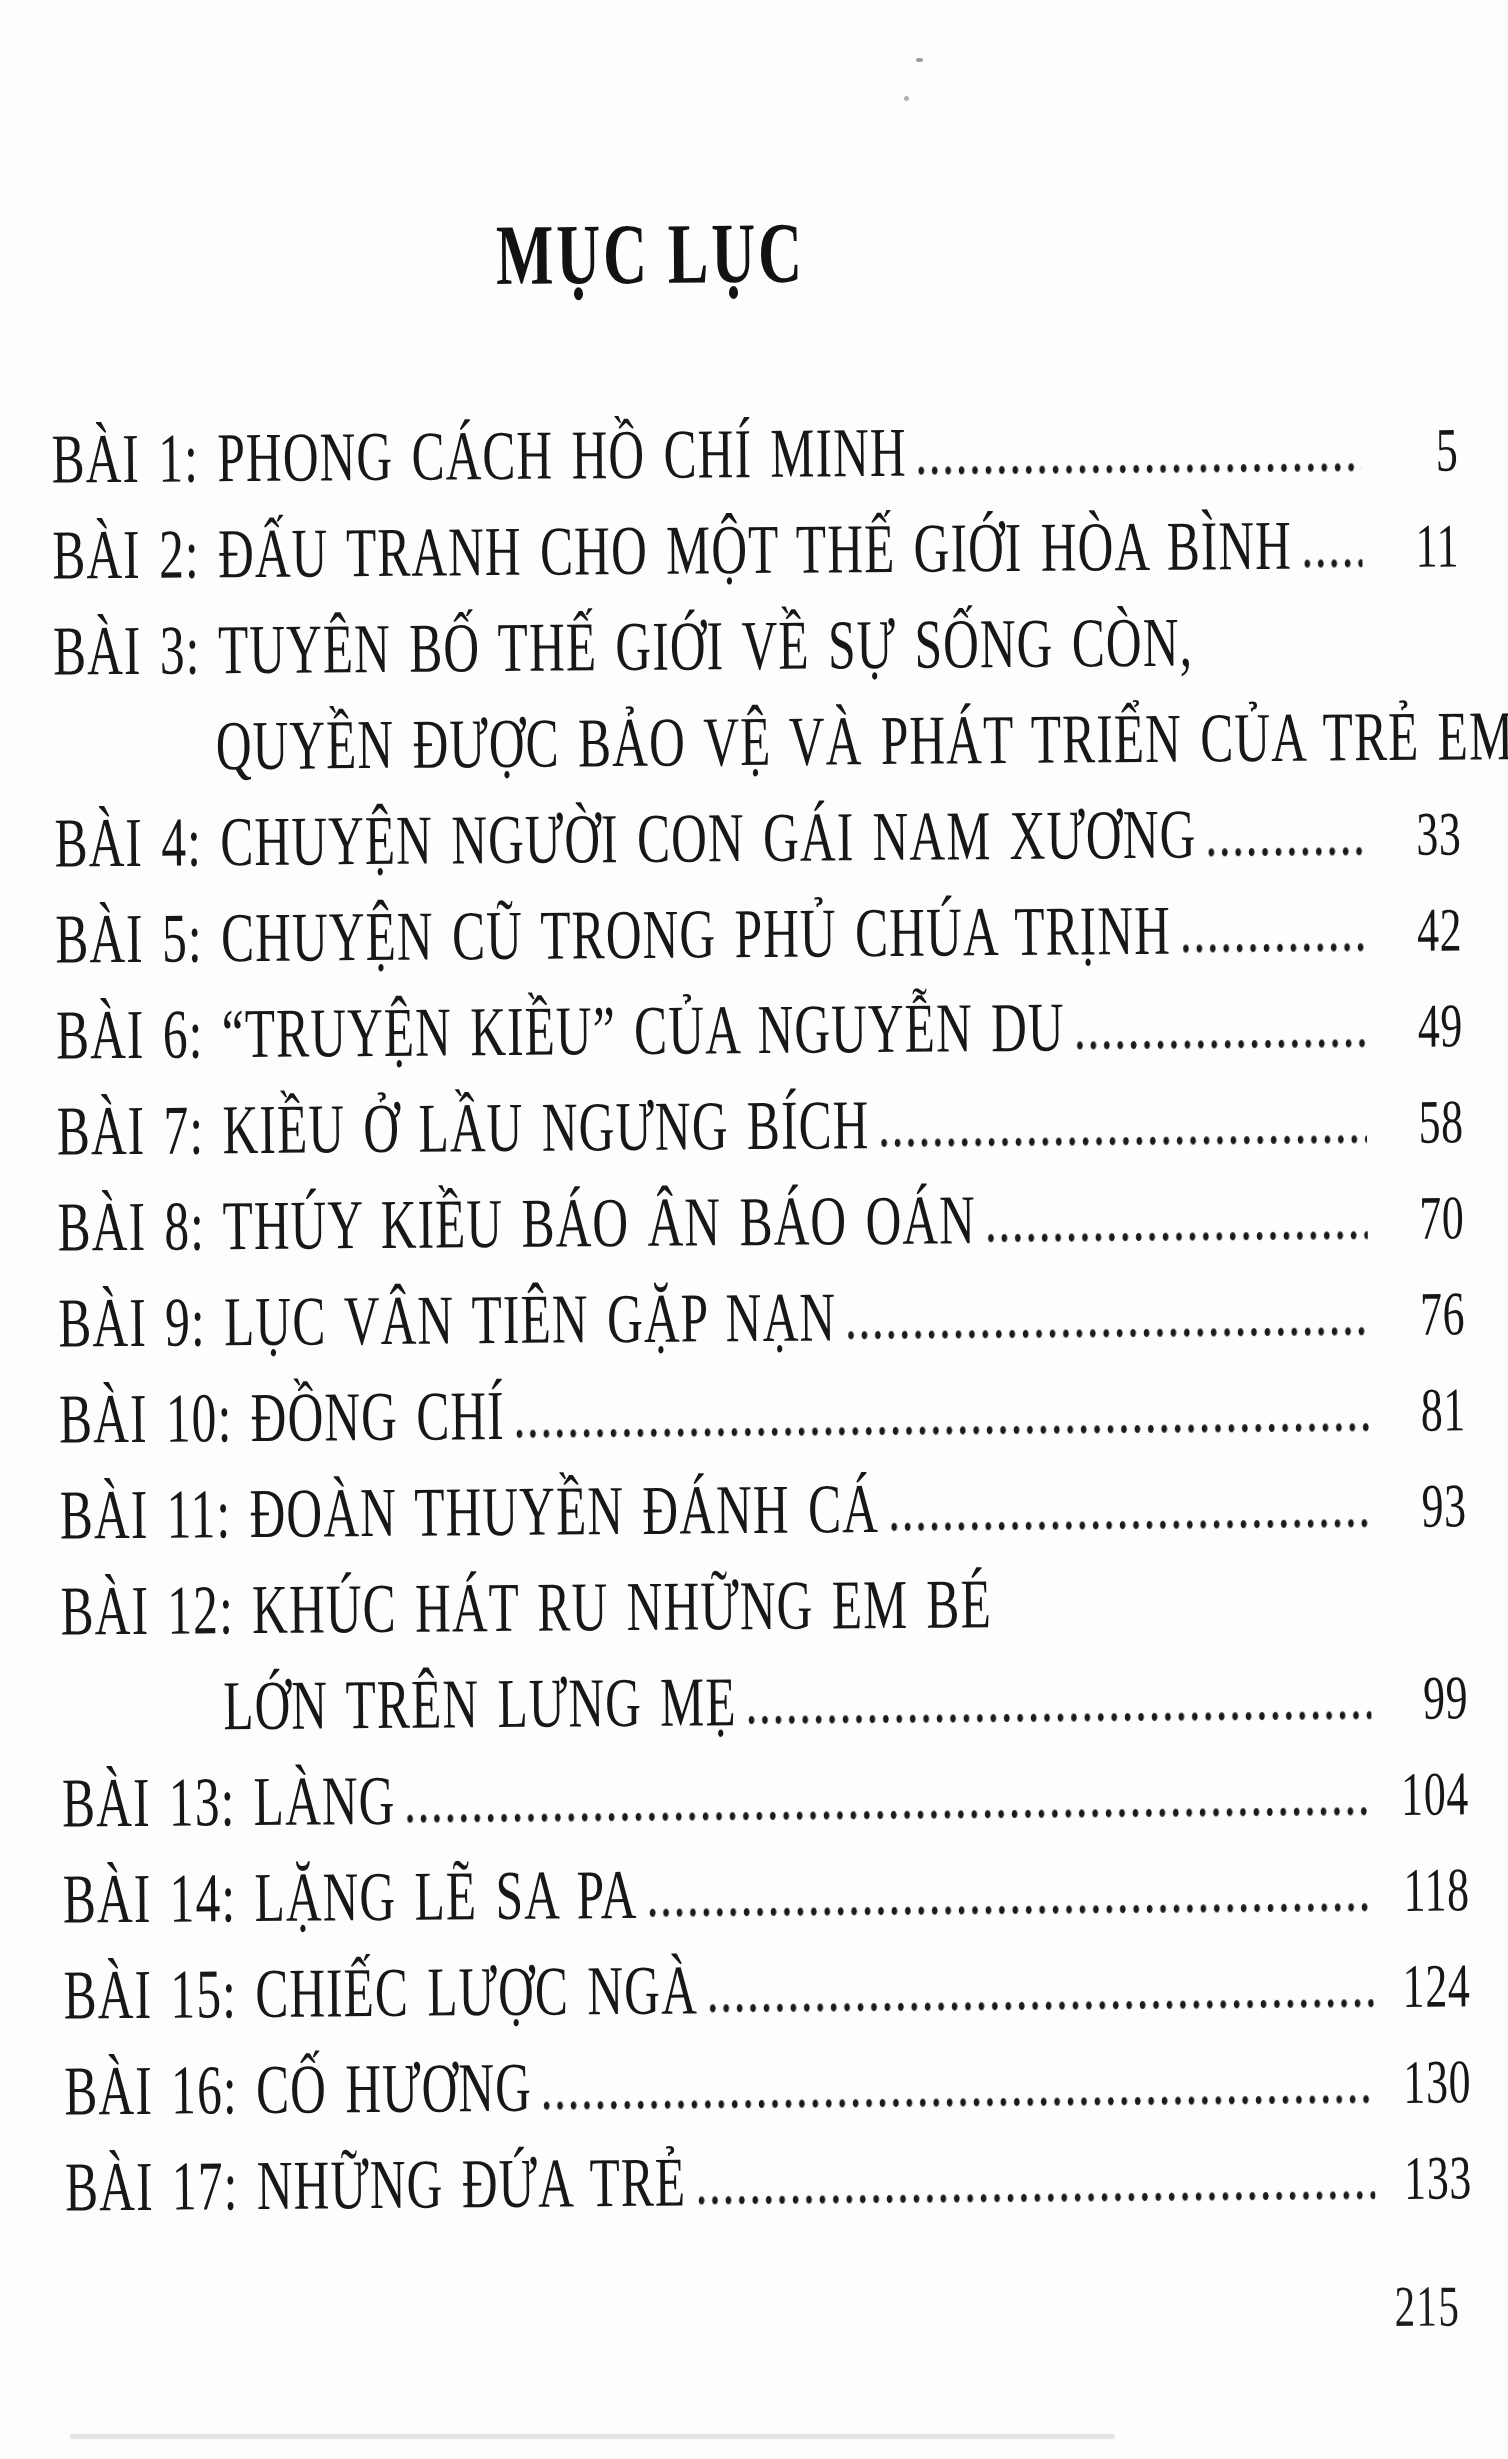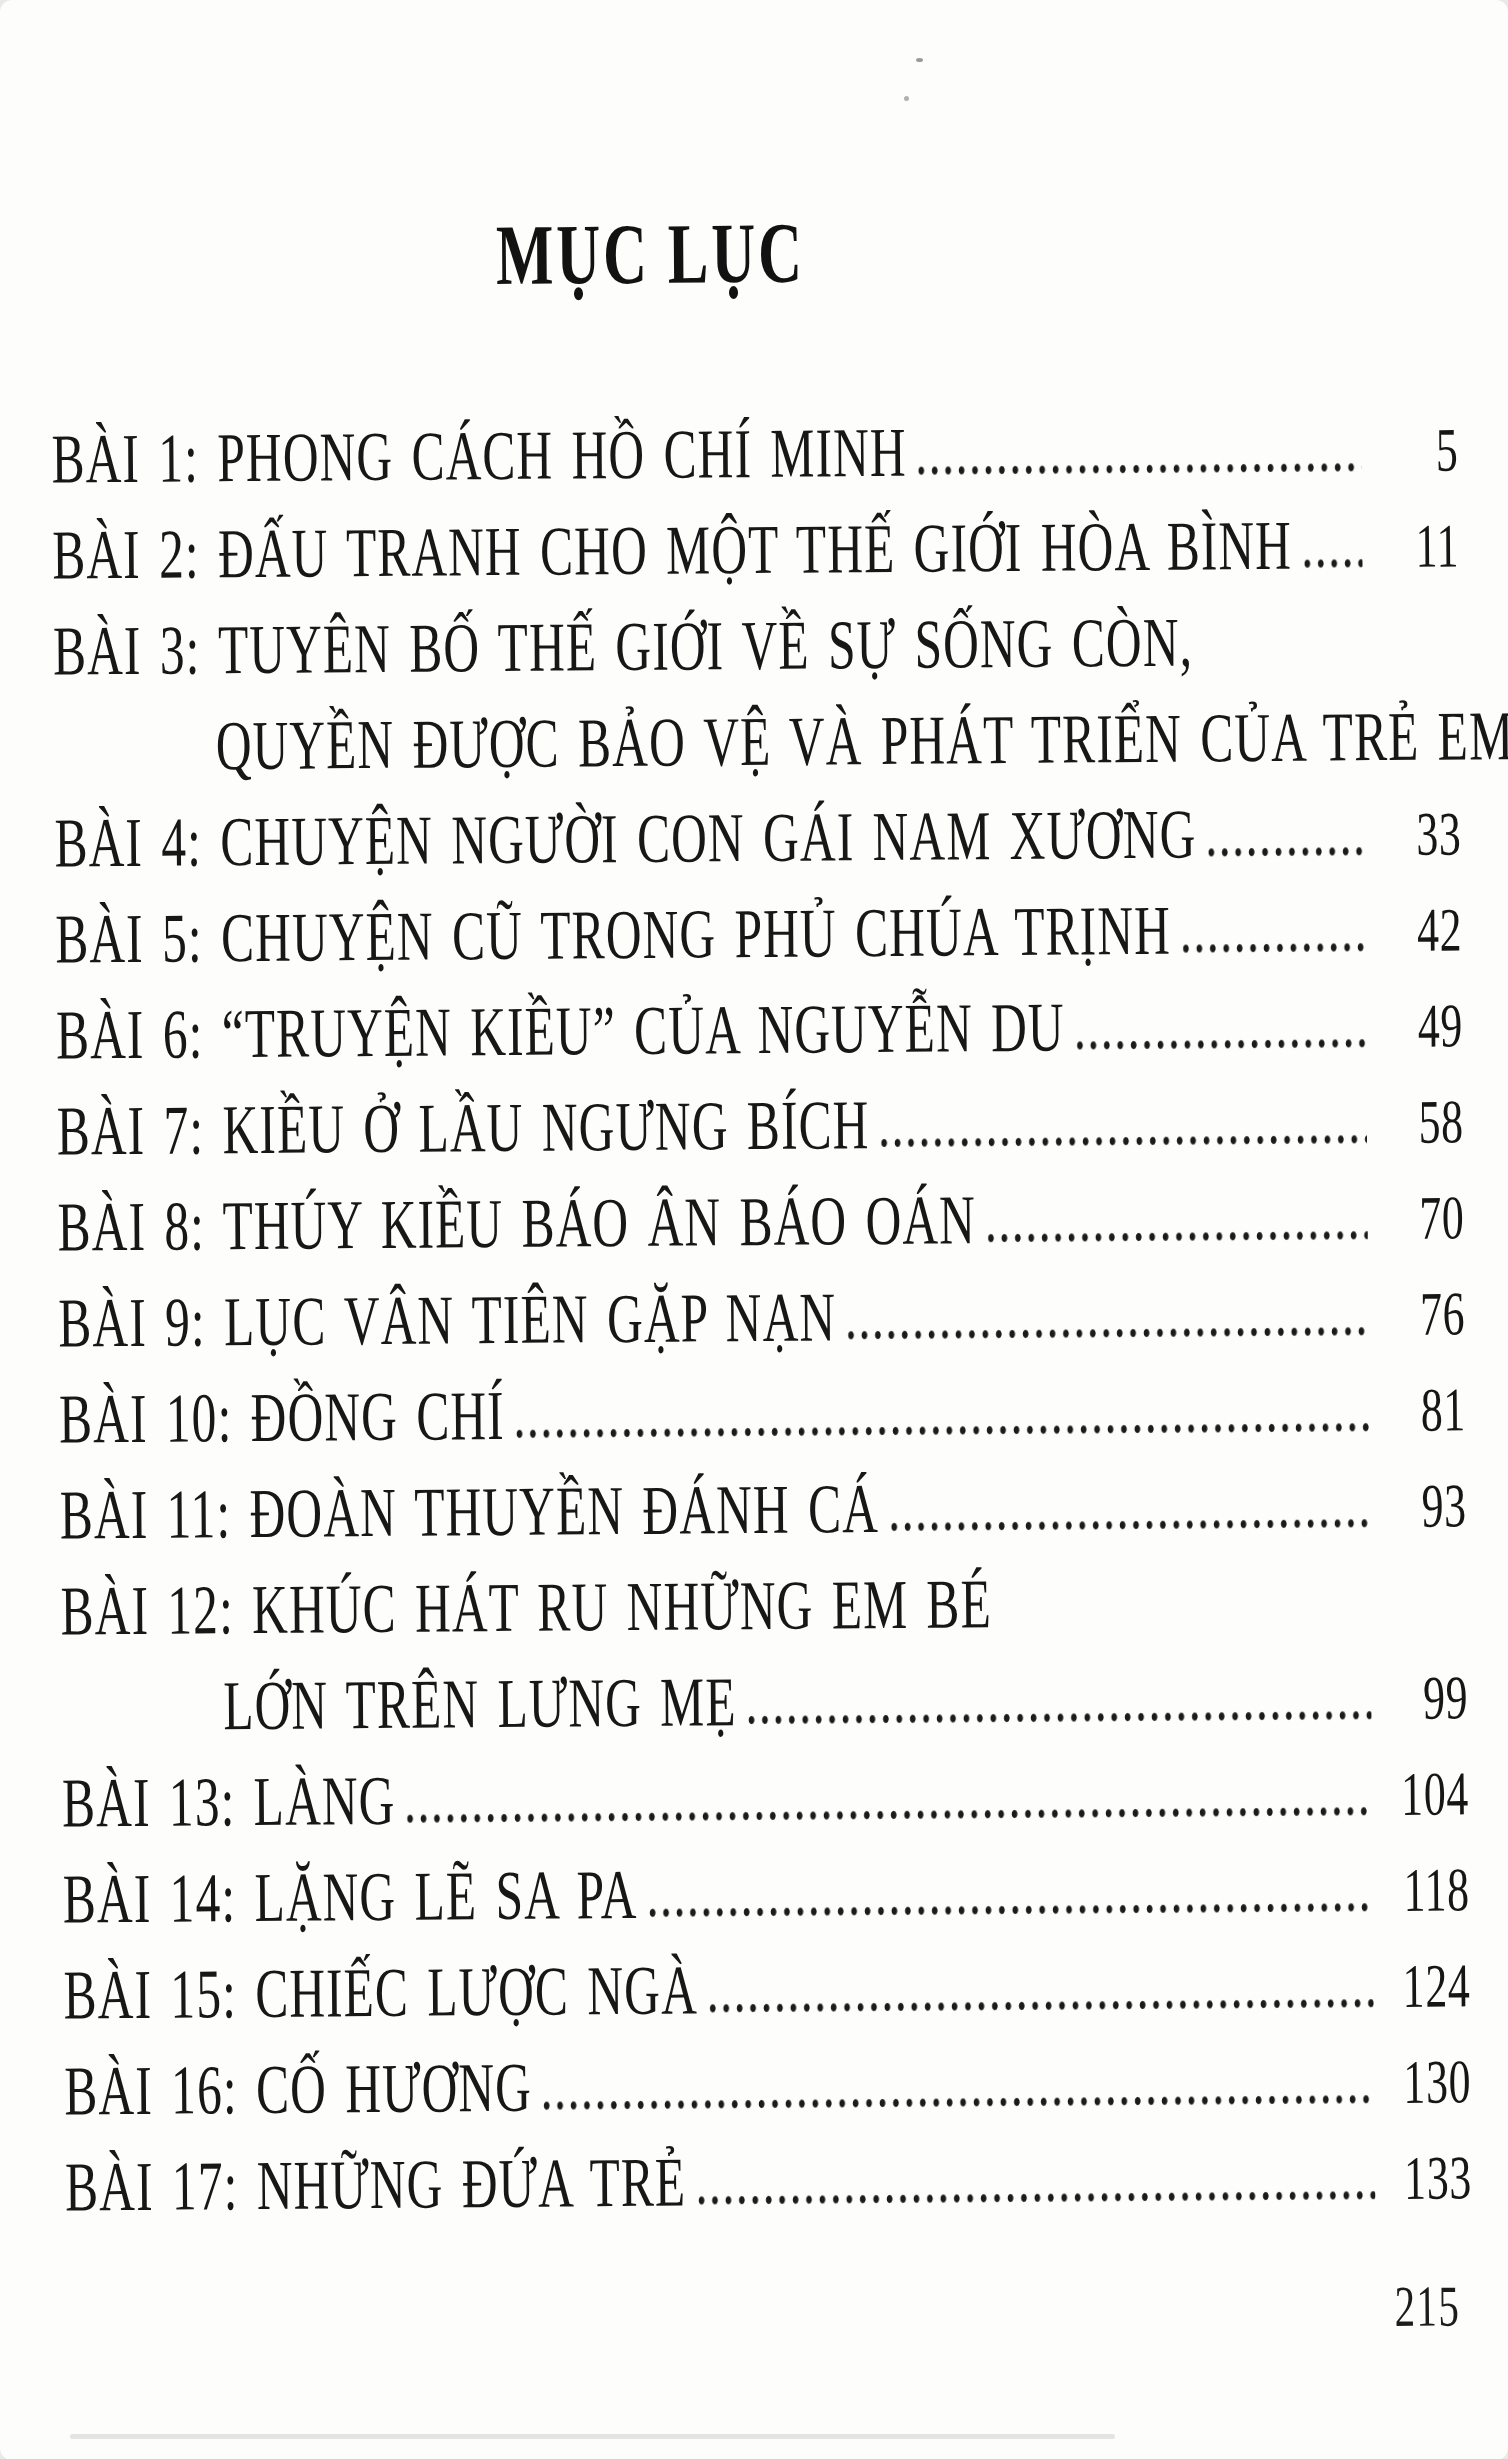--- a/index.html
+++ b/index.html
@@ -1,19 +1,19 @@
 <!DOCTYPE html>
 <html><head>
 <meta charset="utf-8">
 <style>
   html,body { margin:0; padding:0; background:#e9e9e9; }
   .page {
     position:relative; width:1508px; height:2460px;
     background:#fdfdfc; overflow:hidden;
-    font-family:"Liberation Serif", serif; color:#181818;border-radius:12px;
+    font-family:"Liberation Serif", serif; color:#181818;
   }
   .rot { position:absolute; inset:0; transform:rotate(-0.45deg); transform-origin:756px 1095px; }
   .scale {
     position:absolute; left:0; top:0; width:2133px; height:2460px;
     transform:scaleX(0.707); transform-origin:top left;
   }
   .title {
     position:absolute; left:711px; top:207px; margin:0;
     font-weight:bold; font-size:86px; line-height:92px; letter-spacing:4px;
     color:#121212; white-space:nowrap;

